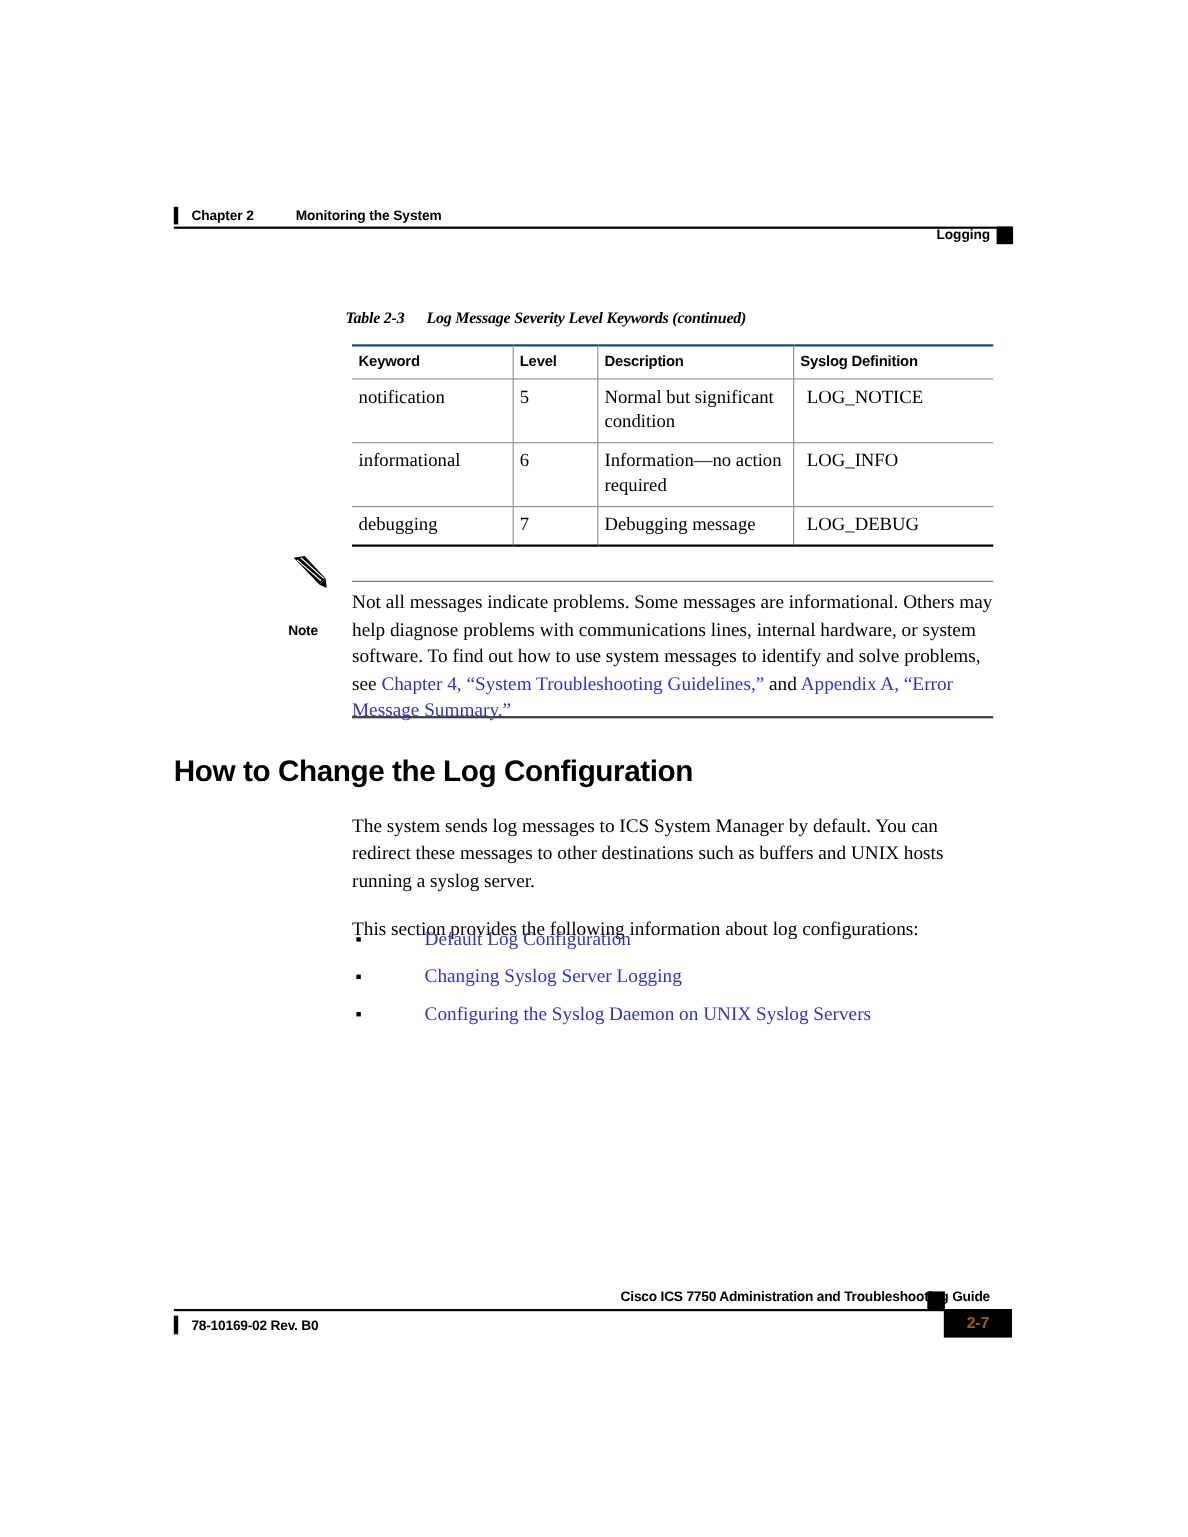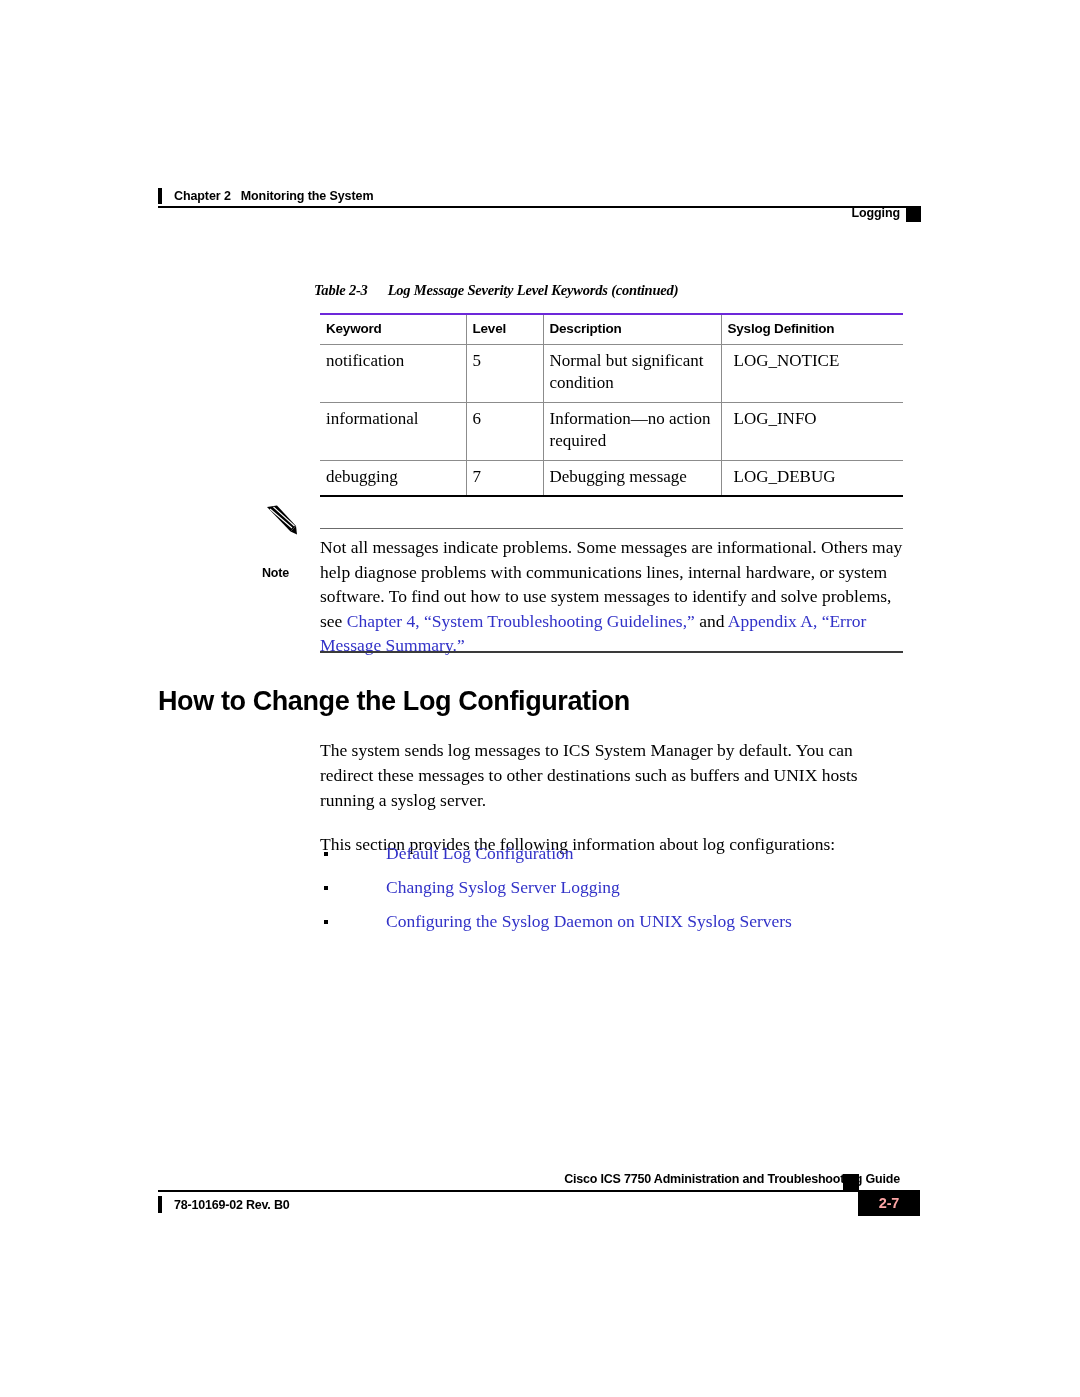--- a/index.html
+++ b/index.html
@@ -36,21 +36,21 @@
     width: 4px;
     height: 16px;
     background: #000;
     margin-right: 12px;
   }
   .hdr-chapter-num {
     font-family: "Liberation Sans", sans-serif;
     font-weight: bold;
     font-size: 12.5px;
     letter-spacing: -0.1px;
-    margin-right: 10px;
+    margin-right: 38px;
     white-space: nowrap;
   }
   .hdr-chapter-title {
     font-family: "Liberation Sans", sans-serif;
     font-weight: bold;
     font-size: 12.5px;
     letter-spacing: -0.1px;
     white-space: nowrap;
   }
   .hdr-rule {
@@ -113,21 +113,21 @@
   table.sev col.c-syslog  { width: 182px; }
 
   table.sev thead th {
     font-family: "Liberation Sans", sans-serif;
     font-weight: bold;
     font-size: 13.5px;
     letter-spacing: -0.2px;
     text-align: left;
     vertical-align: top;
     padding: 6px 8px 8px 6px;
-    border-top: 2px solid #6d28d9;
+    border-top: 2px solid #0c4a6e;
     border-bottom: 1px solid #8c8c8c;
     border-right: 1px solid #8c8c8c;
   }
   table.sev thead th:last-child { border-right: none; }
 
   table.sev tbody td {
     font-family: "Liberation Serif", serif;
     font-size: 17px;
     line-height: 1.32;
     text-align: left;
@@ -302,21 +302,21 @@
     letter-spacing: -0.2px;
     white-space: nowrap;
   }
   .ftr-pagebox {
     position: absolute;
     left: 858px;
     top: 1190px;
     width: 62px;
     height: 26px;
     background: #000;
-    color: #fca5a5;
+    color: #a16207;
     font-family: "Liberation Sans", sans-serif;
     font-weight: bold;
     font-size: 14.5px;
     letter-spacing: -0.2px;
     display: flex;
     align-items: center;
     justify-content: center;
   }
 </style>
 </head>

